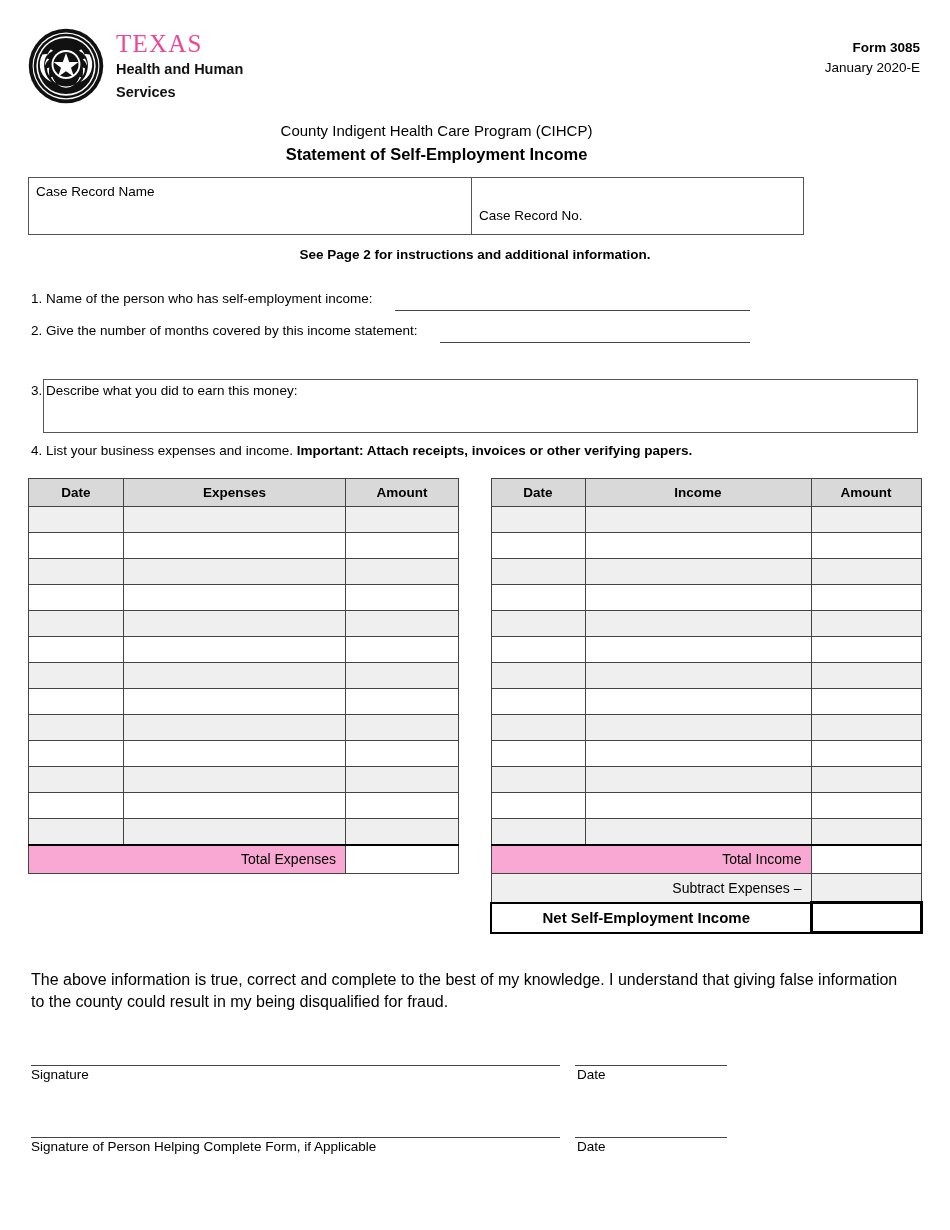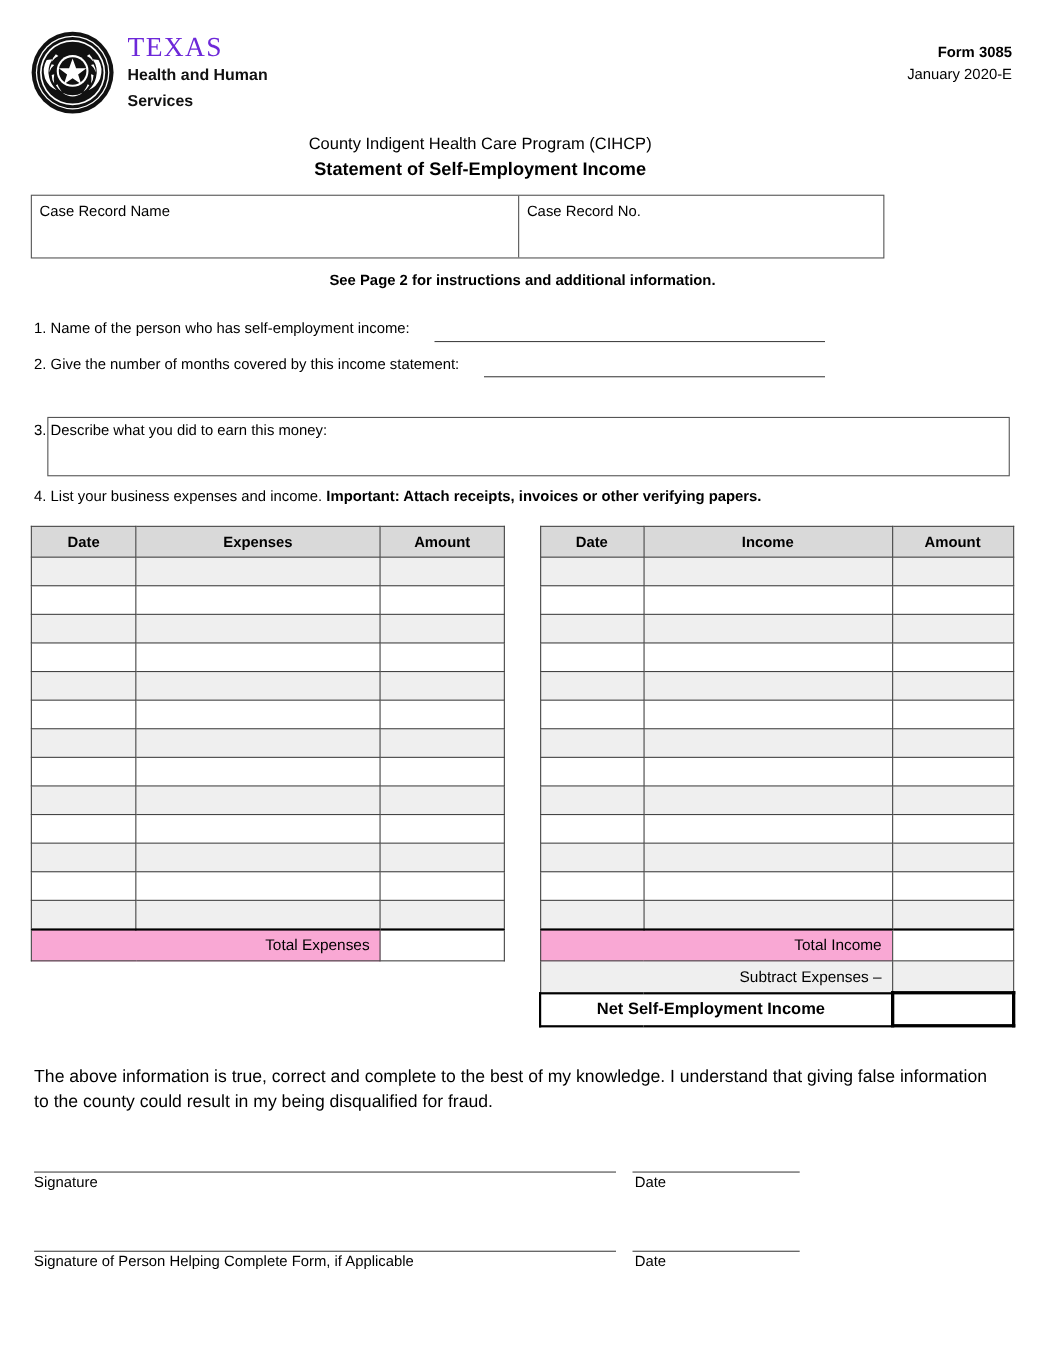--- a/index.html
+++ b/index.html
@@ -44,21 +44,21 @@
   }
   .wordmark {
     margin-left: 12px;
     line-height: 1.0;
   }
   .wm-texas {
     font-family: "Liberation Serif", serif;
     font-size: 25px;
     letter-spacing: 1.2px;
     font-weight: 400;
-    color: #6d28d9;
+    color: #ec4899;
   }
   .wm-sub {
     font-family: "Liberation Sans", sans-serif;
     font-weight: bold;
     font-size: 14.5px;
     color: #111;
     margin-top: 4px;
     line-height: 1.25;
   }
   .form-meta {
@@ -110,20 +110,21 @@
     box-sizing: border-box;
     padding: 6px 7px 0 7px;
     font-size: 13.5px;
   }
   .case-cell.left {
     width: 443px;
     border-right: 1px solid #555;
   }
   .case-cell.right {
     flex: 1;
+    margin-top: 24px;
   }
 
   
   .see-page {
     position: absolute;
     left: 0;
     top: 247px;
     width: 950px;
     text-align: center;
     font-weight: bold;

